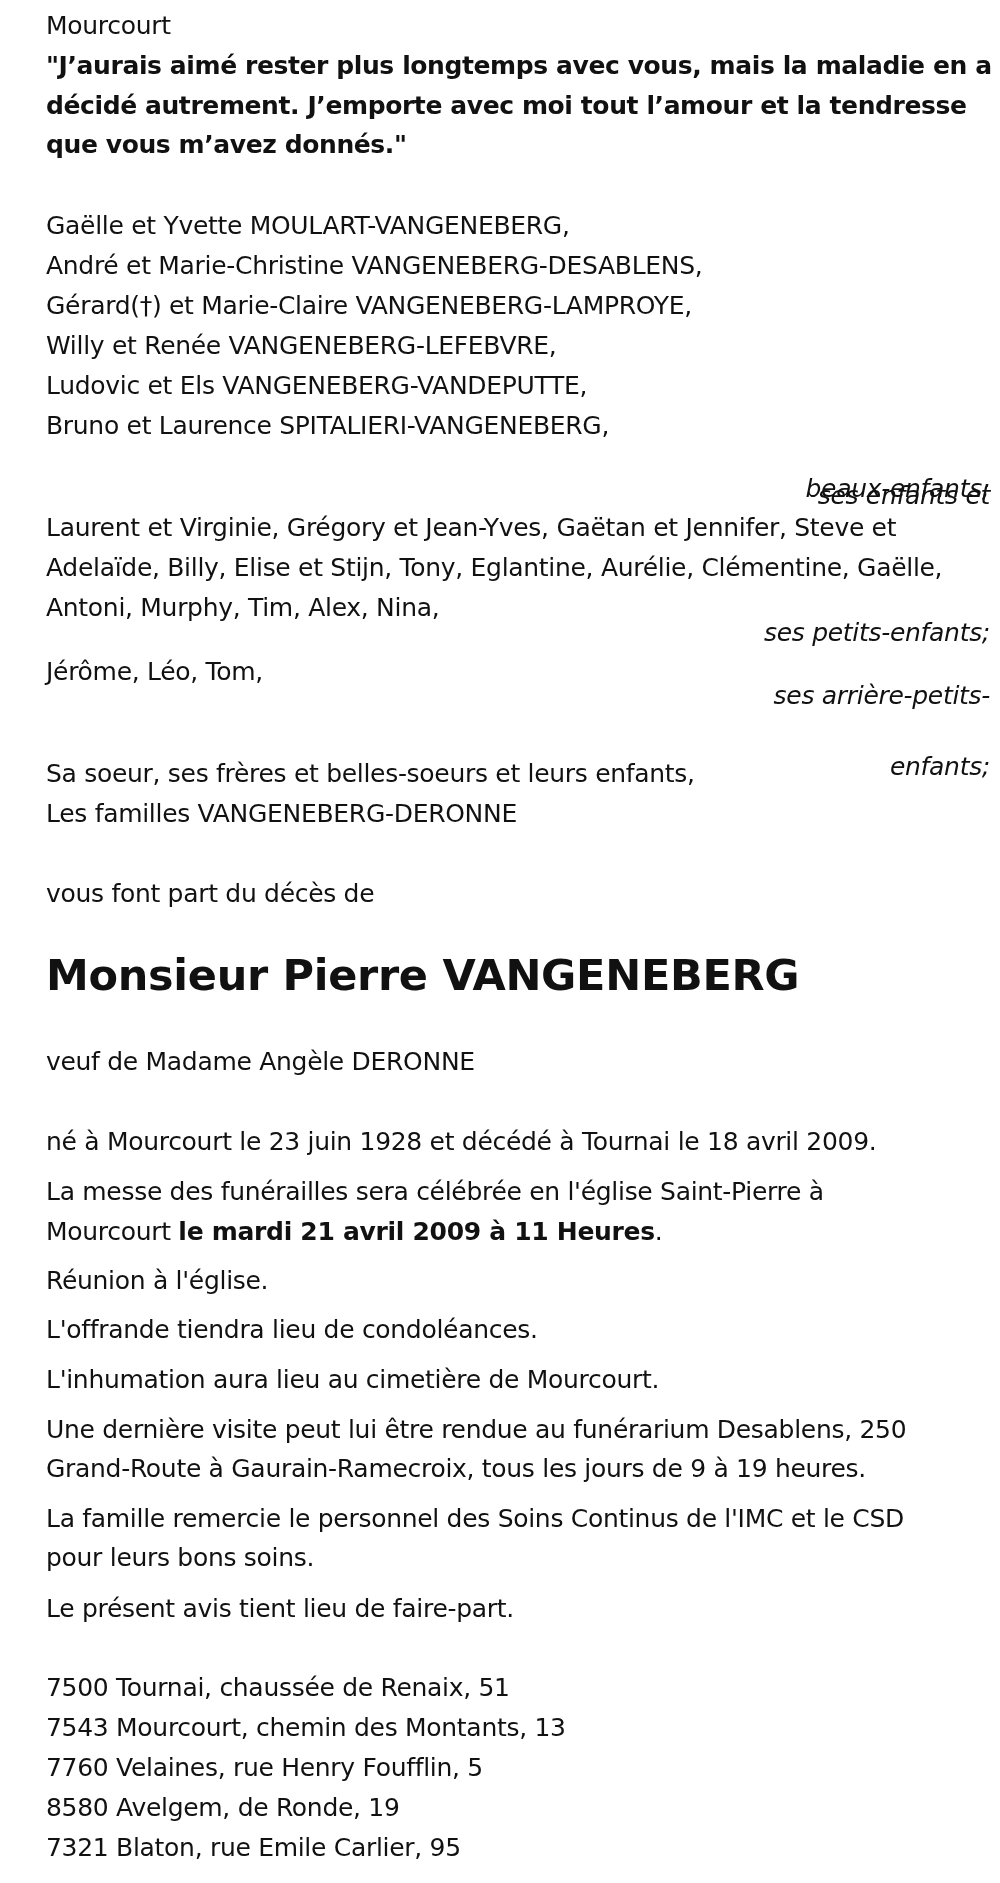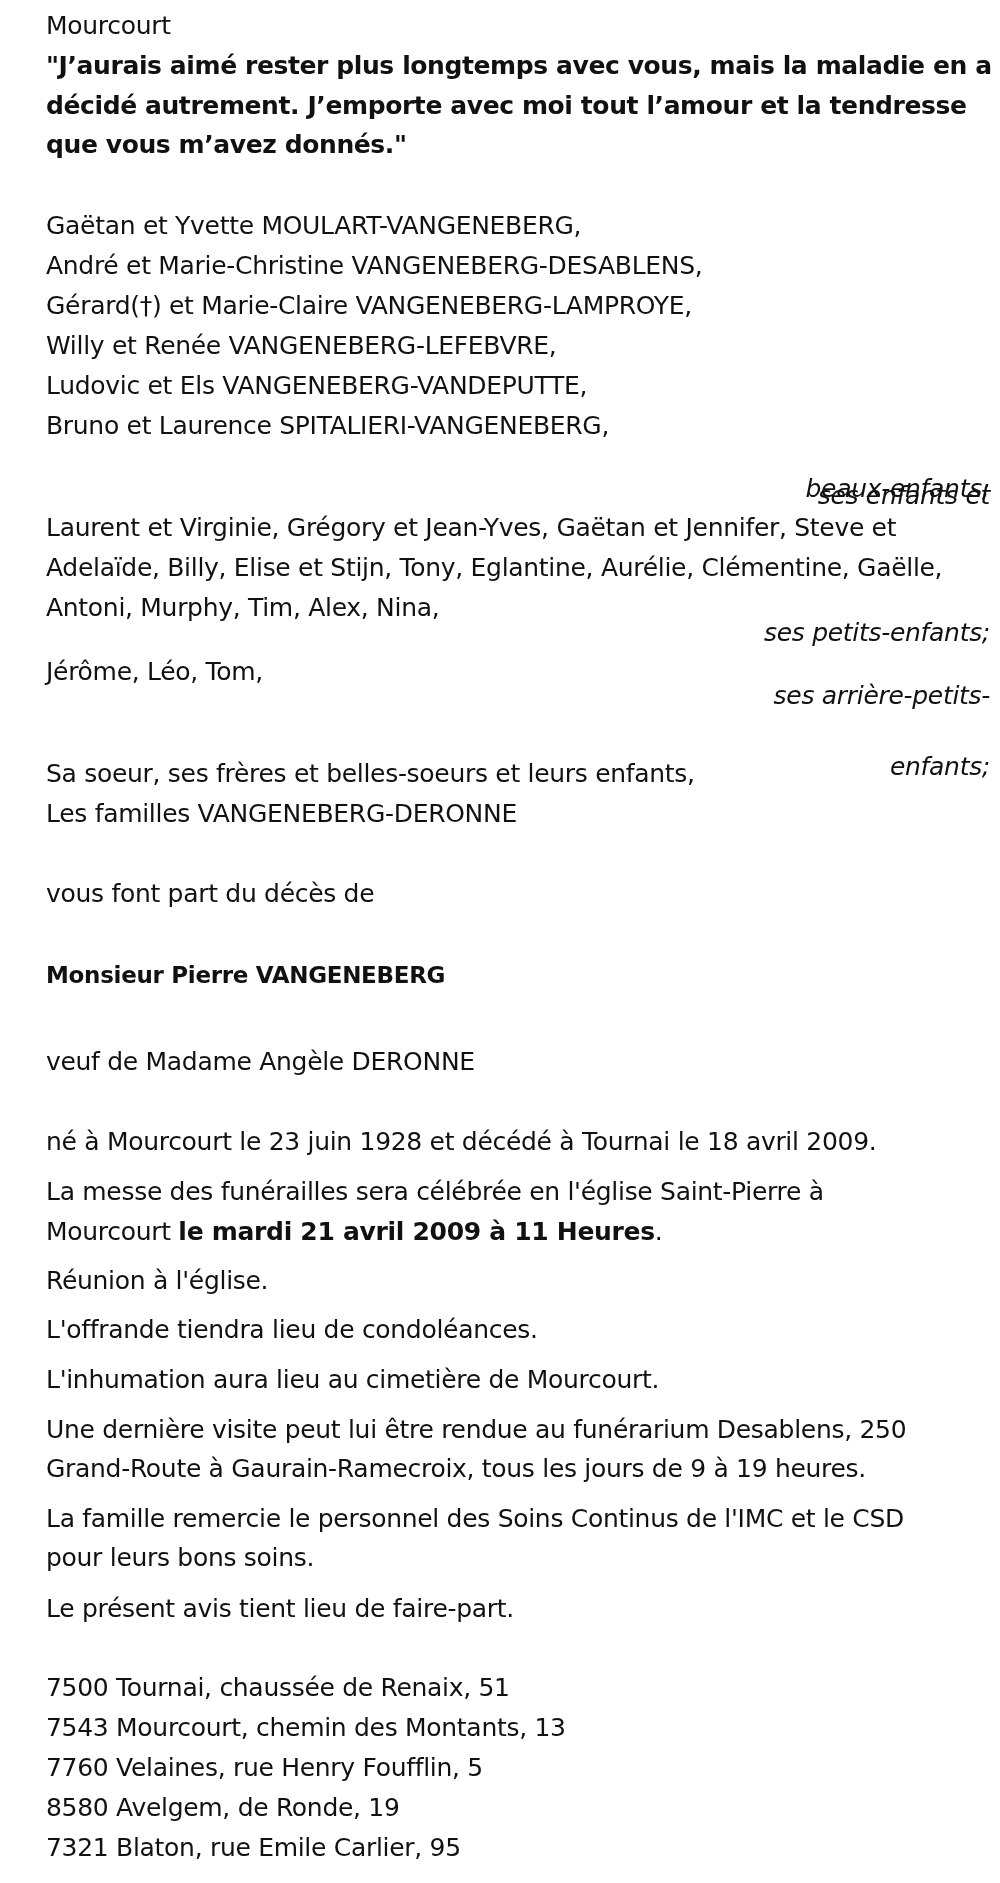--- a/index.html
+++ b/index.html
@@ -10,33 +10,33 @@
   .ln {
     position: absolute; left: 10px; font-size: 25px; line-height: 40px;
     white-space: nowrap; letter-spacing: -0.3px; margin-left: 36px;
   }
   .bold { font-weight: bold; }
   .quote { font-size: 25px; letter-spacing: -0.4px; }
   .right {
     position: absolute; right: 10px; font-size: 25px; line-height: 40px;
     font-style: italic; white-space: nowrap; text-align: right; letter-spacing: -0.3px;
   }
-  .heading { font-size: 23px; font-weight: bold; line-height: 50px; letter-spacing: -0.3px; }
+  .heading { font-size: 43px; font-weight: bold; line-height: 50px; letter-spacing: -0.3px; }
 </style>
 </head>
 <body>
 
 <div>
   <div class="ln" style="top:6px;">Mourcourt</div>
   <div class="ln bold quote" style="top:46px;">"J’aurais aimé rester plus longtemps avec vous, mais la maladie en a</div>
   <div class="ln bold quote" style="top:86px;">décidé autrement. J’emporte avec moi tout l’amour et la tendresse</div>
   <div class="ln bold quote" style="top:125px;">que vous m’avez donnés."</div>
 
   <div>
-    <div class="ln" style="top:206px;">Gaëtan et Yvette MOULART-VANGENEBERG,</div>
+    <div class="ln" style="top:206px;">Gaëlle et Yvette MOULART-VANGENEBERG,</div>
     <div class="ln" style="top:246px;">André et Marie-Christine VANGENEBERG-DESABLENS,</div>
     <div class="ln" style="top:286px;">Gérard(†) et Marie-Claire VANGENEBERG-LAMPROYE,</div>
     <div class="ln" style="top:326px;">Willy et Renée VANGENEBERG-LEFEBVRE,</div>
     <div class="ln" style="top:366px;">Ludovic et Els VANGENEBERG-VANDEPUTTE,</div>
     <div class="ln" style="top:406px;">Bruno et Laurence SPITALIERI-VANGENEBERG,</div>
     <div class="right" style="top:429px;margin-top:47px;">ses enfants et</div>
     <div class="right" style="top:469px;">beaux-enfants;</div>
   </div>
 
   <div>

